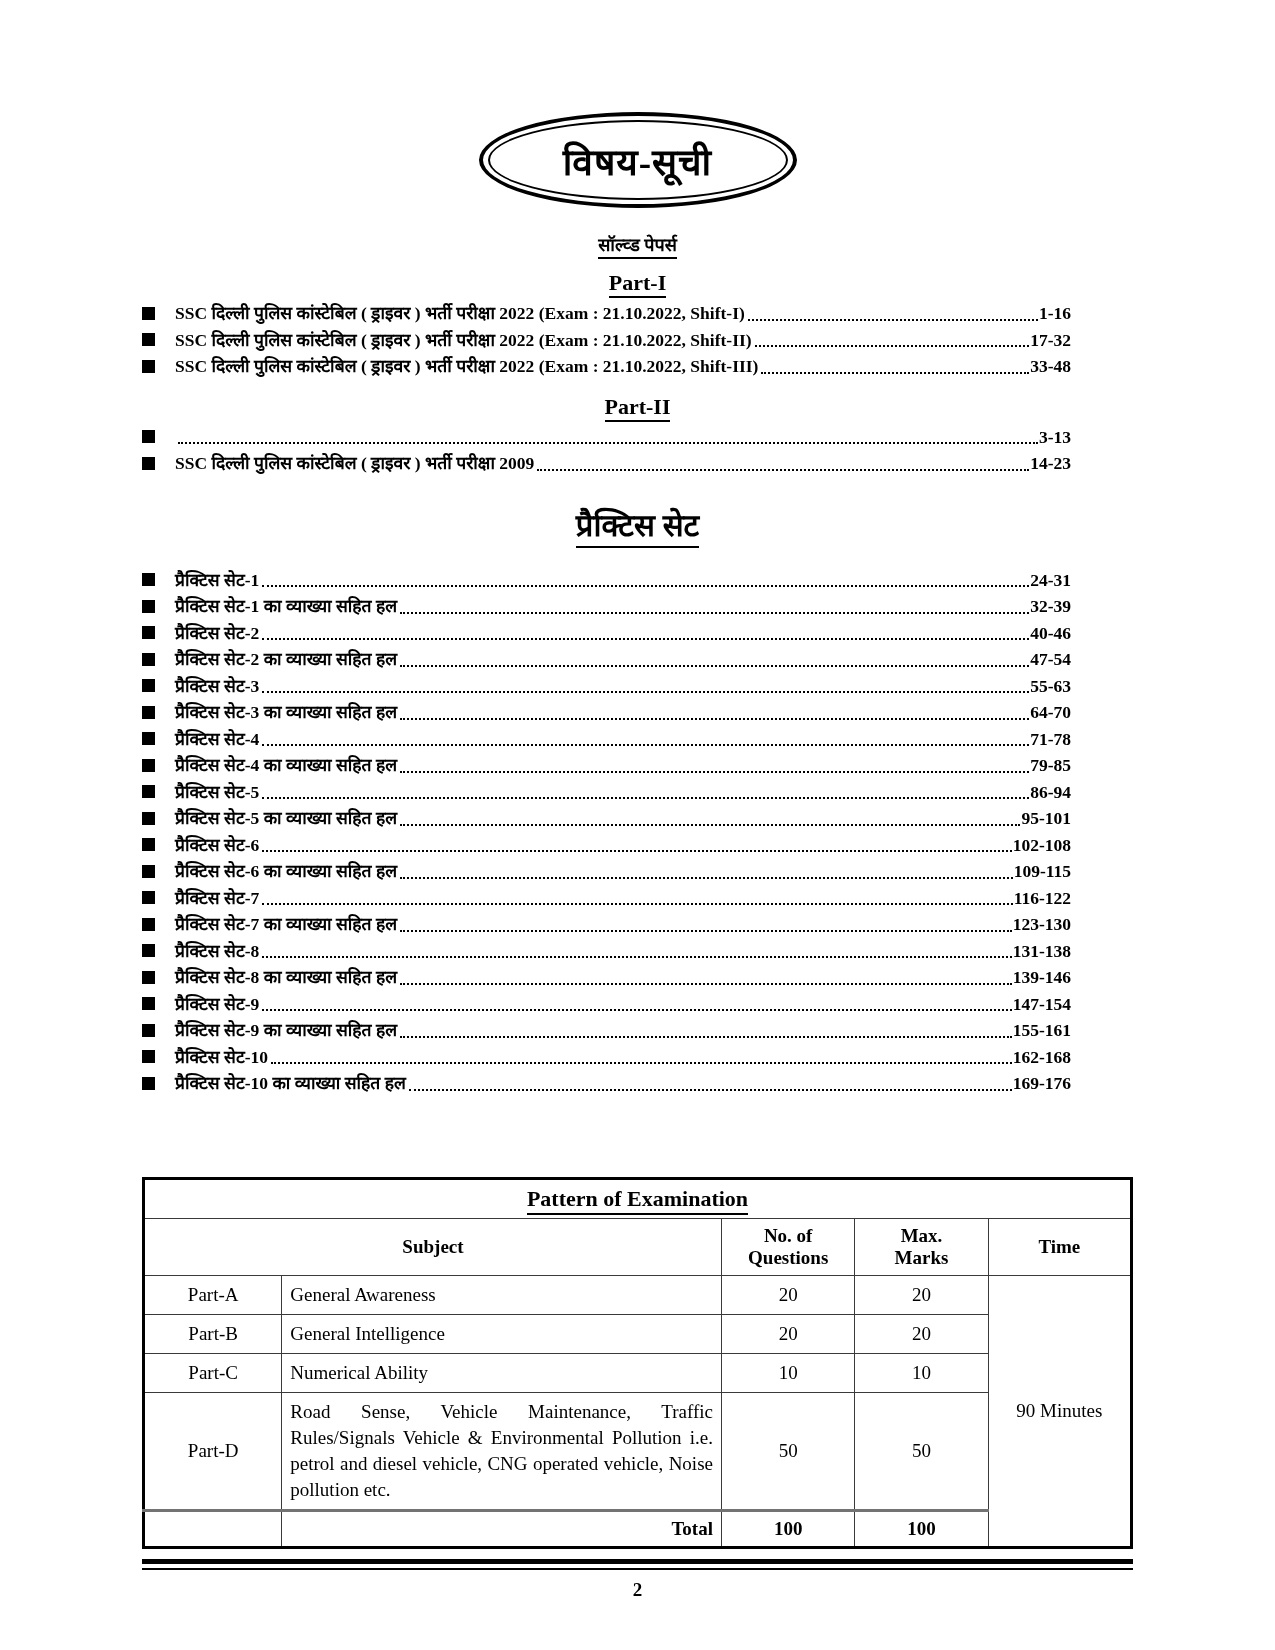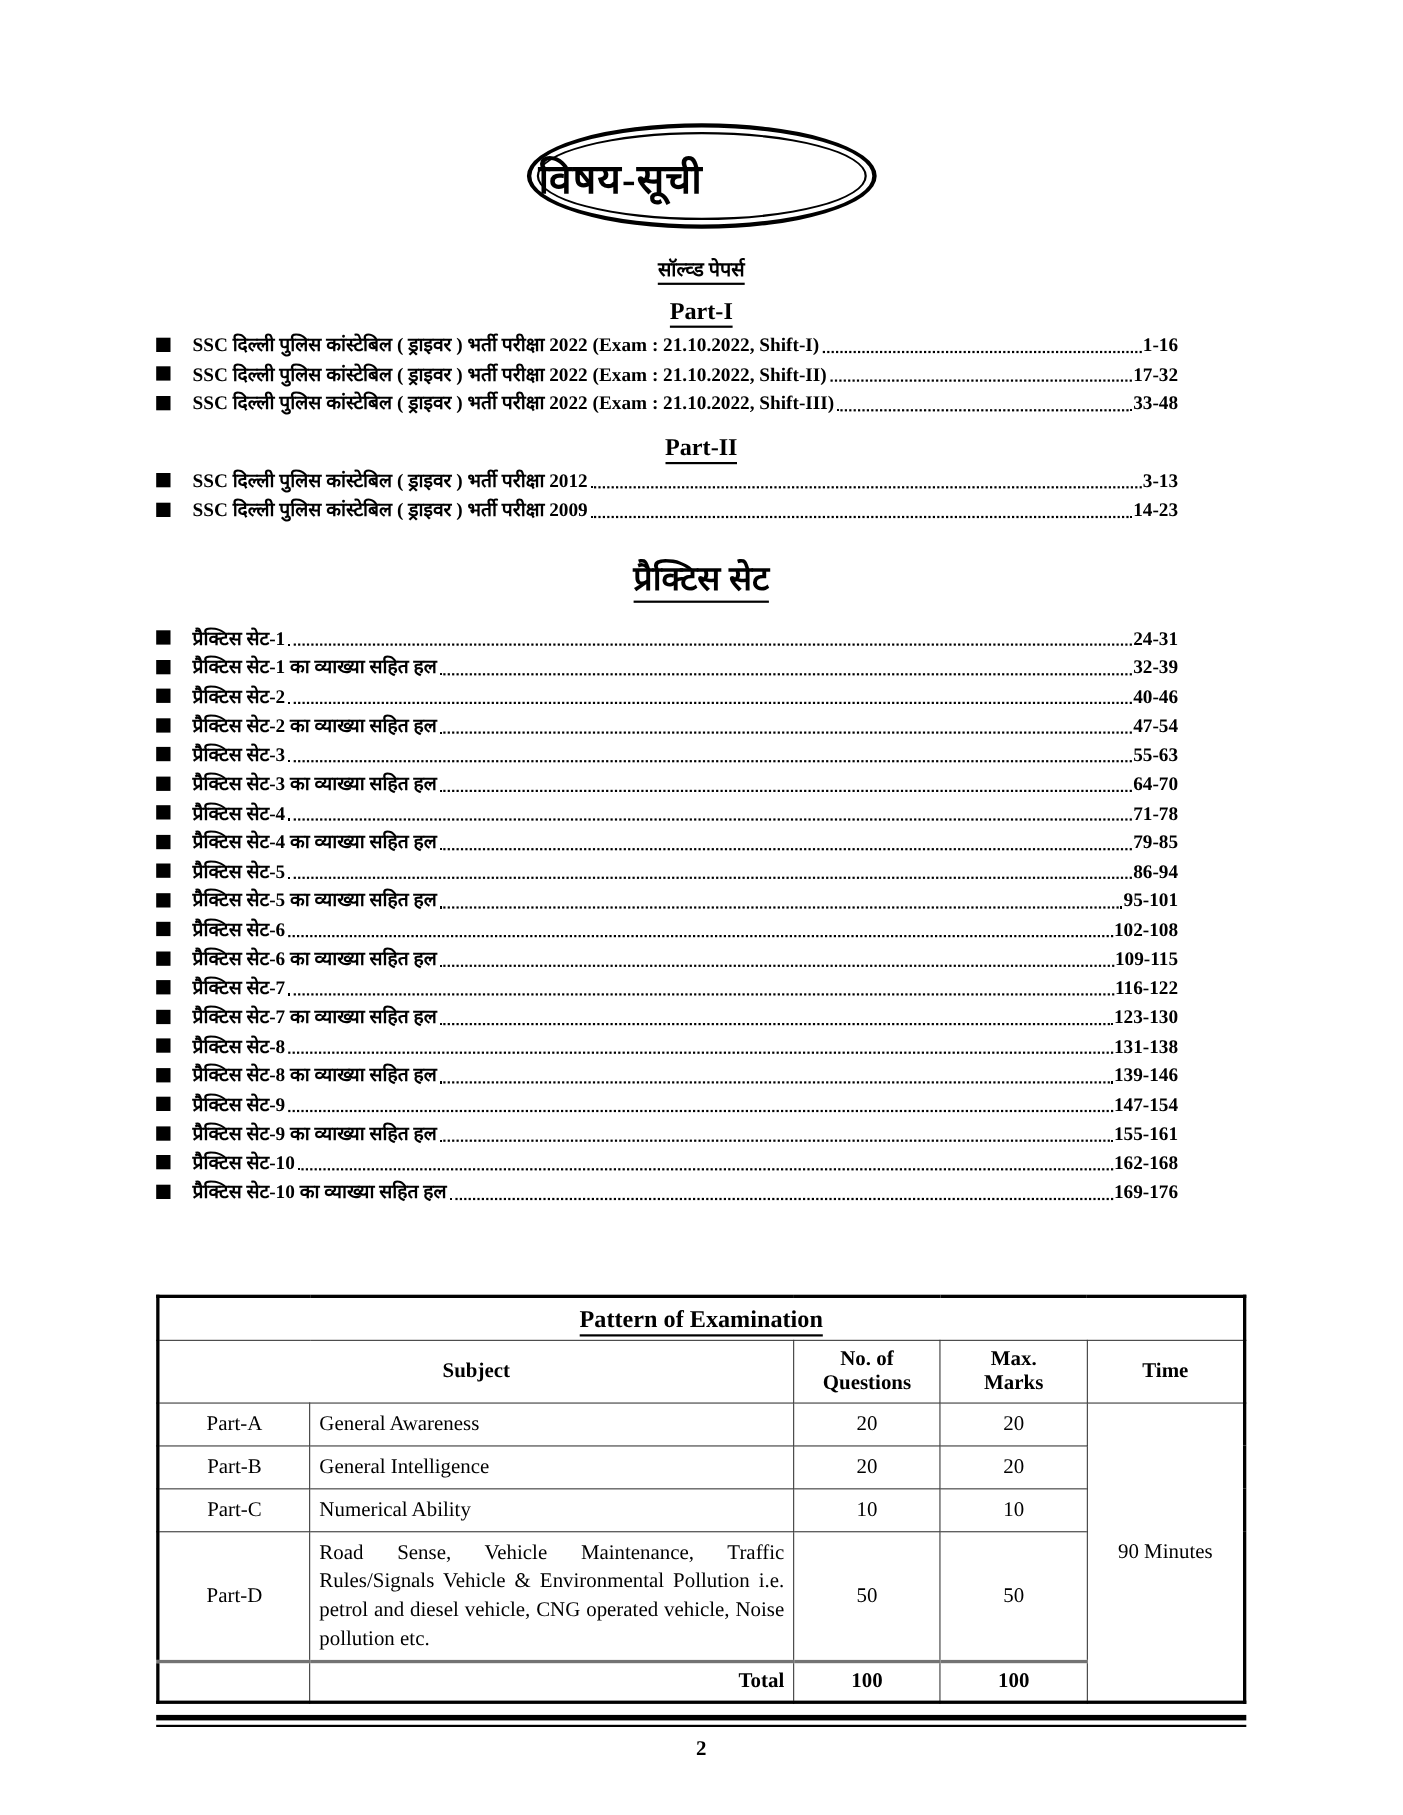--- a/index.html
+++ b/index.html
@@ -12,21 +12,21 @@
 
   
   .oval-outer{
     width:318px;height:96px;margin:0 auto;
     border:4px solid #000;border-radius:50%;
     display:flex;align-items:center;justify-content:center;
     box-sizing:border-box;
   }
   .oval-inner{
     width:300px;height:80px;border:2px solid #000;border-radius:50%;
-    display:flex;align-items:center;
+    display:flex;align-items:center;justify-content:center;
     box-sizing:border-box;
   }
   .oval-title{font-size:37px;font-weight:bold;letter-spacing:1px;}
 
   
   .h-solved{
     text-align:center;margin-top:24px;
   }
   .h-solved span{
     font-size:18px;font-weight:bold;
@@ -133,21 +133,20 @@
         <span class="toc-pages">33-48</span>
       </div>
     </div>
 
   <div class="h-part">
     <span>Part-II</span>
   </div>
   <div class="toc-list" id="part2-list">
       <div class="toc-row">
         <span class="bullet"></span>
-        <span class="toc-label">SSC दिल्ली पुलिस कांस्टेबिल ( ड्राइवर ) भर्ती परीक्षा 2012</span>
         <span class="leader"></span>
         <span class="toc-pages">3-13</span>
       </div>
       <div class="toc-row">
         <span class="bullet"></span>
         <span class="toc-label">SSC दिल्ली पुलिस कांस्टेबिल ( ड्राइवर ) भर्ती परीक्षा 2009</span>
         <span class="leader"></span>
         <span class="toc-pages">14-23</span>
       </div>
     </div>

